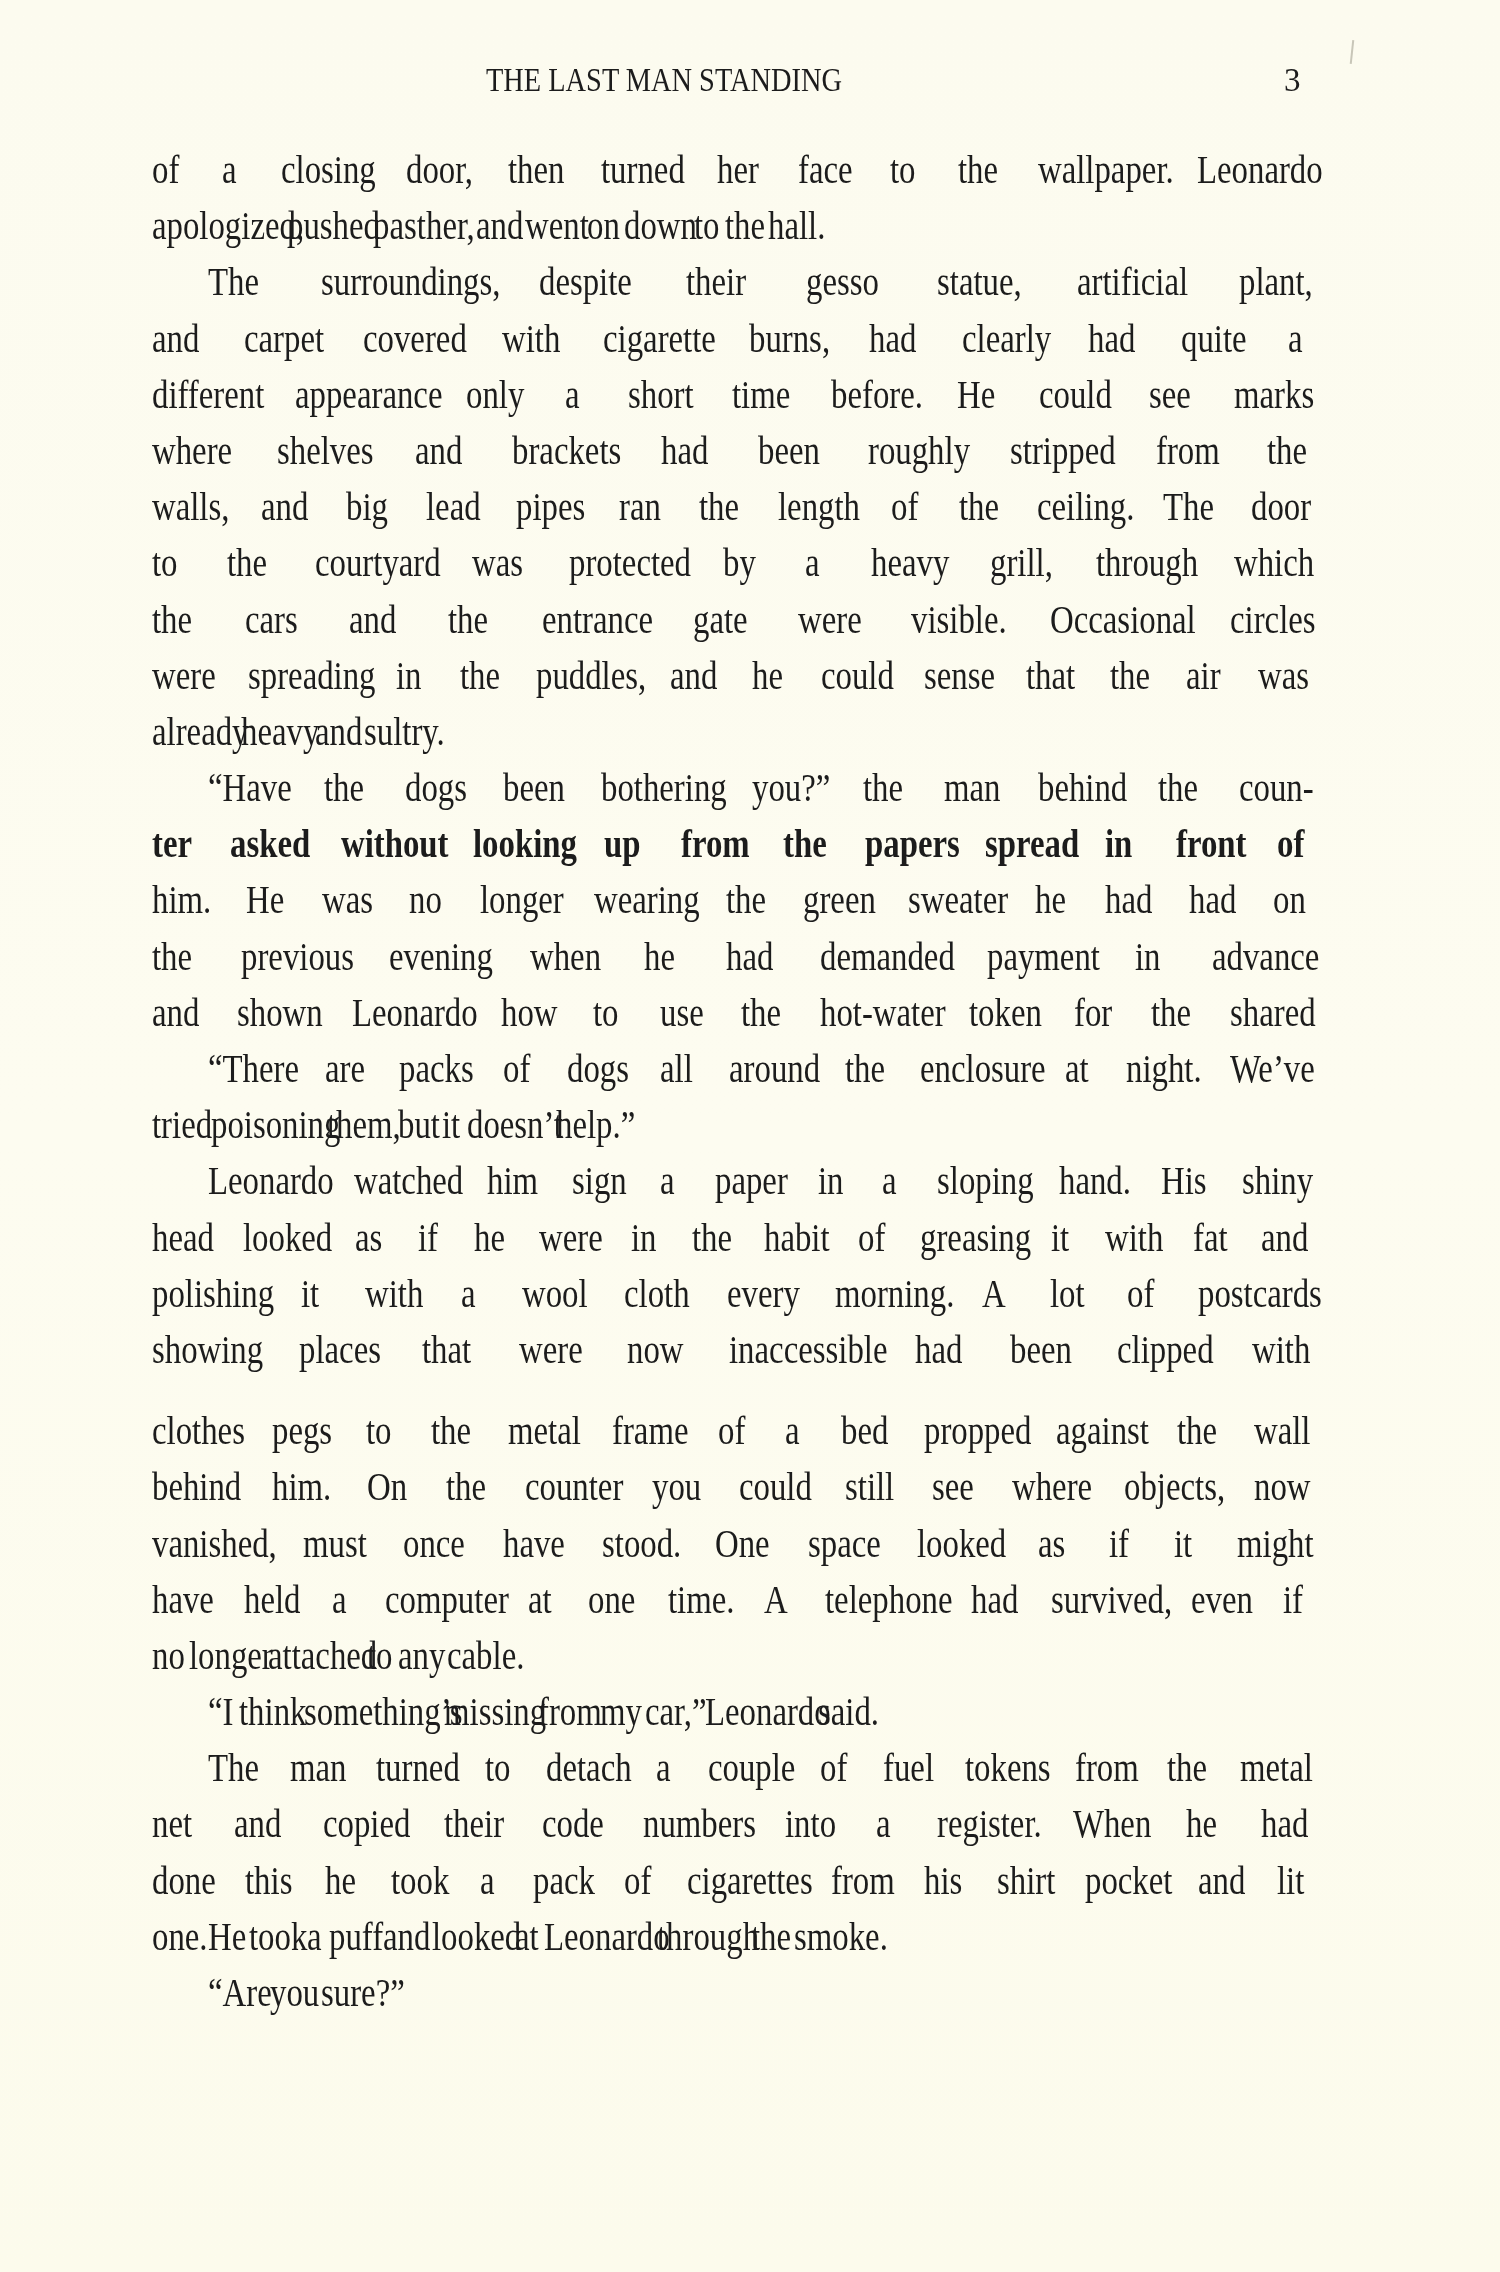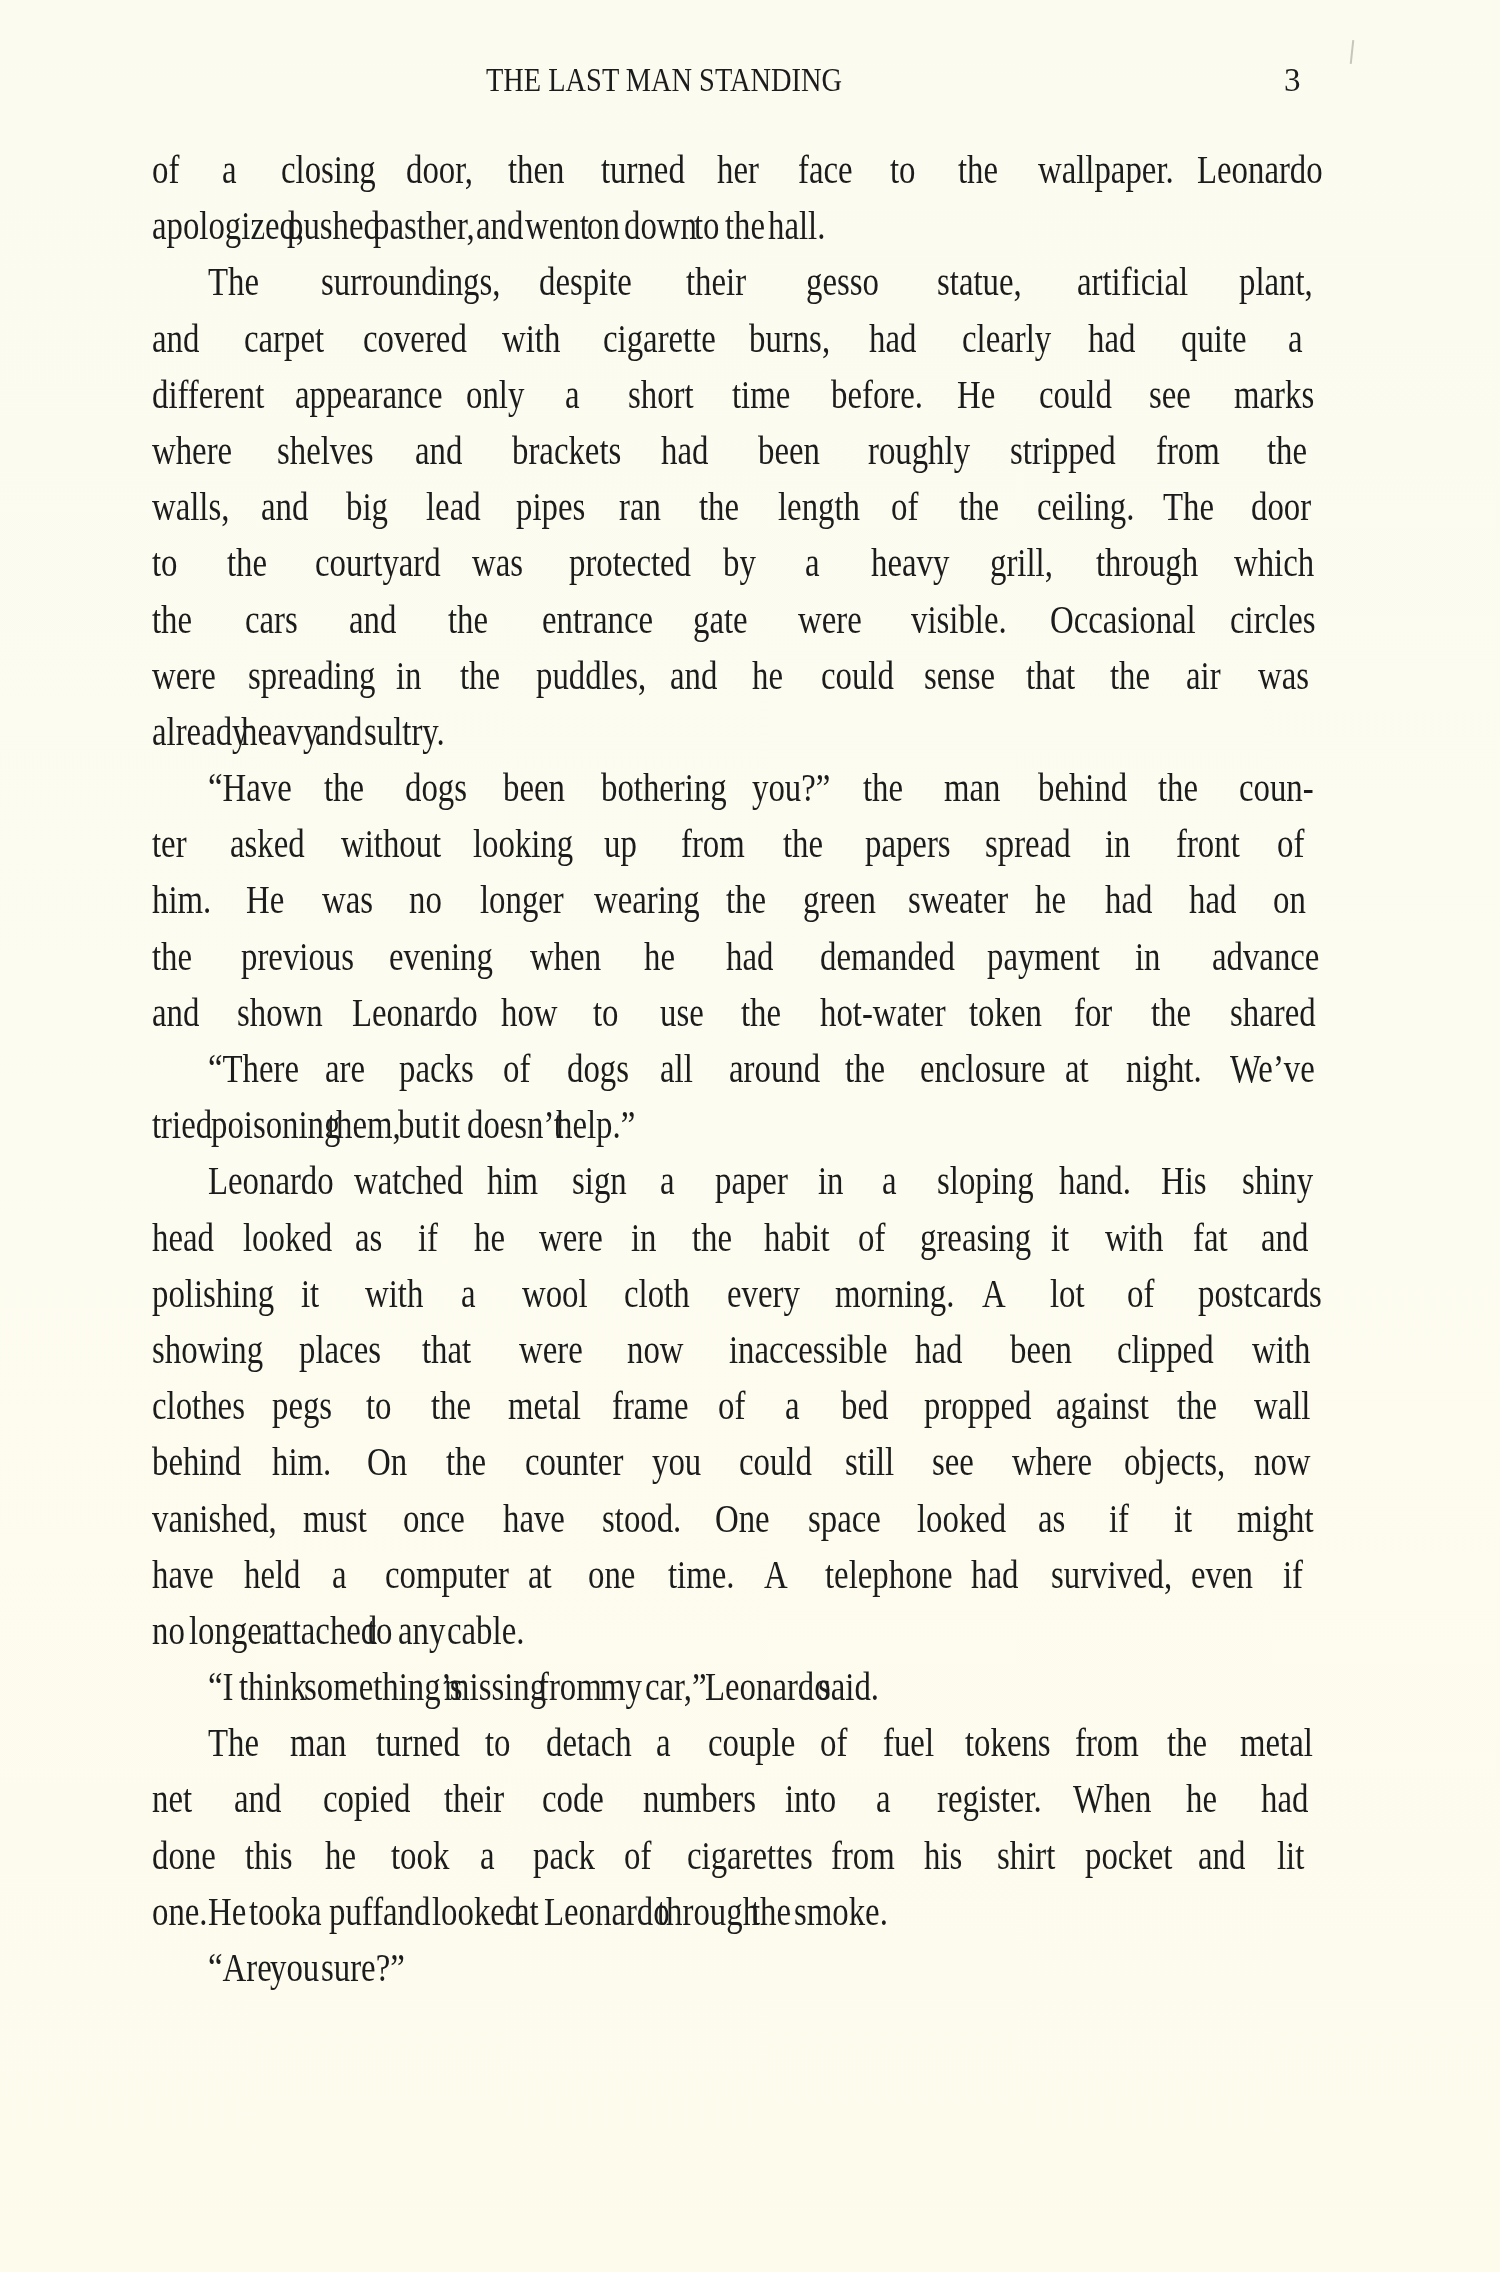--- a/index.html
+++ b/index.html
@@ -234,21 +234,21 @@
         <span class="w" style="transform: scaleX(0.82); transform-origin: left center; width: 50.8187px;">dogs</span>
         <span class="w" style="transform: scaleX(0.82); transform-origin: left center; width: 50.7767px;">been</span>
         <span class="w" style="transform: scaleX(0.82); transform-origin: left center; width: 103.087px;">bothering</span>
         <span class="w" style="transform: scaleX(0.82); transform-origin: left center; width: 64.2247px;">you?”</span>
         <span class="w" style="transform: scaleX(0.82); transform-origin: left center; width: 32.8636px;">the</span>
         <span class="w" style="transform: scaleX(0.82); transform-origin: left center; width: 46.3115px;">man</span>
         <span class="w" style="transform: scaleX(0.82); transform-origin: left center; width: 73.2075px;">behind</span>
         <span class="w" style="transform: scaleX(0.82); transform-origin: left center; width: 32.8636px;">the</span>
         <span class="w" style="transform: scaleX(0.82); transform-origin: left center; width: 61.2409px;">coun-</span>
       </div>
-      <div class="line" style="transform-origin: left top;">
+      <div class="line" style="transform-origin: left top; font-weight: bold;">
         <span class="w" style="transform: scaleX(0.82); transform-origin: left center; width: 28.3669px;">ter</span>
         <span class="w" style="transform: scaleX(0.82); transform-origin: left center; width: 61.2409px;">asked</span>
         <span class="w" style="transform: scaleX(0.82); transform-origin: left center; width: 82.1904px;">without</span>
         <span class="w" style="transform: scaleX(0.82); transform-origin: left center; width: 82.1904px;">looking</span>
         <span class="w" style="transform: scaleX(0.82); transform-origin: left center; width: 26.896px;">up</span>
         <span class="w" style="transform: scaleX(0.82); transform-origin: left center; width: 52.2896px;">from</span>
         <span class="w" style="transform: scaleX(0.82); transform-origin: left center; width: 32.8636px;">the</span>
         <span class="w" style="transform: scaleX(0.82); transform-origin: left center; width: 70.2027px;">papers</span>
         <span class="w" style="transform: scaleX(0.82); transform-origin: left center; width: 70.2027px;">spread</span>
         <span class="w" style="transform: scaleX(0.82); transform-origin: left center; width: 20.9284px;">in</span>
@@ -369,21 +369,21 @@
         <span class="w" style="transform: scaleX(0.82); transform-origin: left center; width: 67.2085px;">places</span>
         <span class="w" style="transform: scaleX(0.82); transform-origin: left center; width: 40.3335px;">that</span>
         <span class="w" style="transform: scaleX(0.82); transform-origin: left center; width: 52.2581px;">were</span>
         <span class="w" style="transform: scaleX(0.82); transform-origin: left center; width: 46.322px;">now</span>
         <span class="w" style="transform: scaleX(0.82); transform-origin: left center; width: 129.941px;">inaccessible</span>
         <span class="w" style="transform: scaleX(0.82); transform-origin: left center; width: 38.8416px;">had</span>
         <span class="w" style="transform: scaleX(0.82); transform-origin: left center; width: 50.7767px;">been</span>
         <span class="w" style="transform: scaleX(0.82); transform-origin: left center; width: 79.1646px;">clipped</span>
         <span class="w" style="transform: scaleX(0.82); transform-origin: left center; width: 47.8245px;">with</span>
       </div>
-      <div class="line" style="transform-origin: left top;">
+      <div class="line" style="transform-origin: left top; margin-top: 25px;">
         <span class="w" style="transform: scaleX(0.82); transform-origin: left center; width: 76.1913px;">clothes</span>
         <span class="w" style="transform: scaleX(0.82); transform-origin: left center; width: 49.3058px;">pegs</span>
         <span class="w" style="transform: scaleX(0.82); transform-origin: left center; width: 20.9284px;">to</span>
         <span class="w" style="transform: scaleX(0.82); transform-origin: left center; width: 32.8636px;">the</span>
         <span class="w" style="transform: scaleX(0.82); transform-origin: left center; width: 59.749px;">metal</span>
         <span class="w" style="transform: scaleX(0.82); transform-origin: left center; width: 62.7118px;">frame</span>
         <span class="w" style="transform: scaleX(0.82); transform-origin: left center; width: 22.4098px;">of</span>
         <span class="w" style="transform: scaleX(0.82); transform-origin: left center; width: 11.9456px;">a</span>
         <span class="w" style="transform: scaleX(0.82); transform-origin: left center; width: 38.8416px;">bed</span>
         <span class="w" style="transform: scaleX(0.82); transform-origin: left center; width: 88.1369px;">propped</span>

